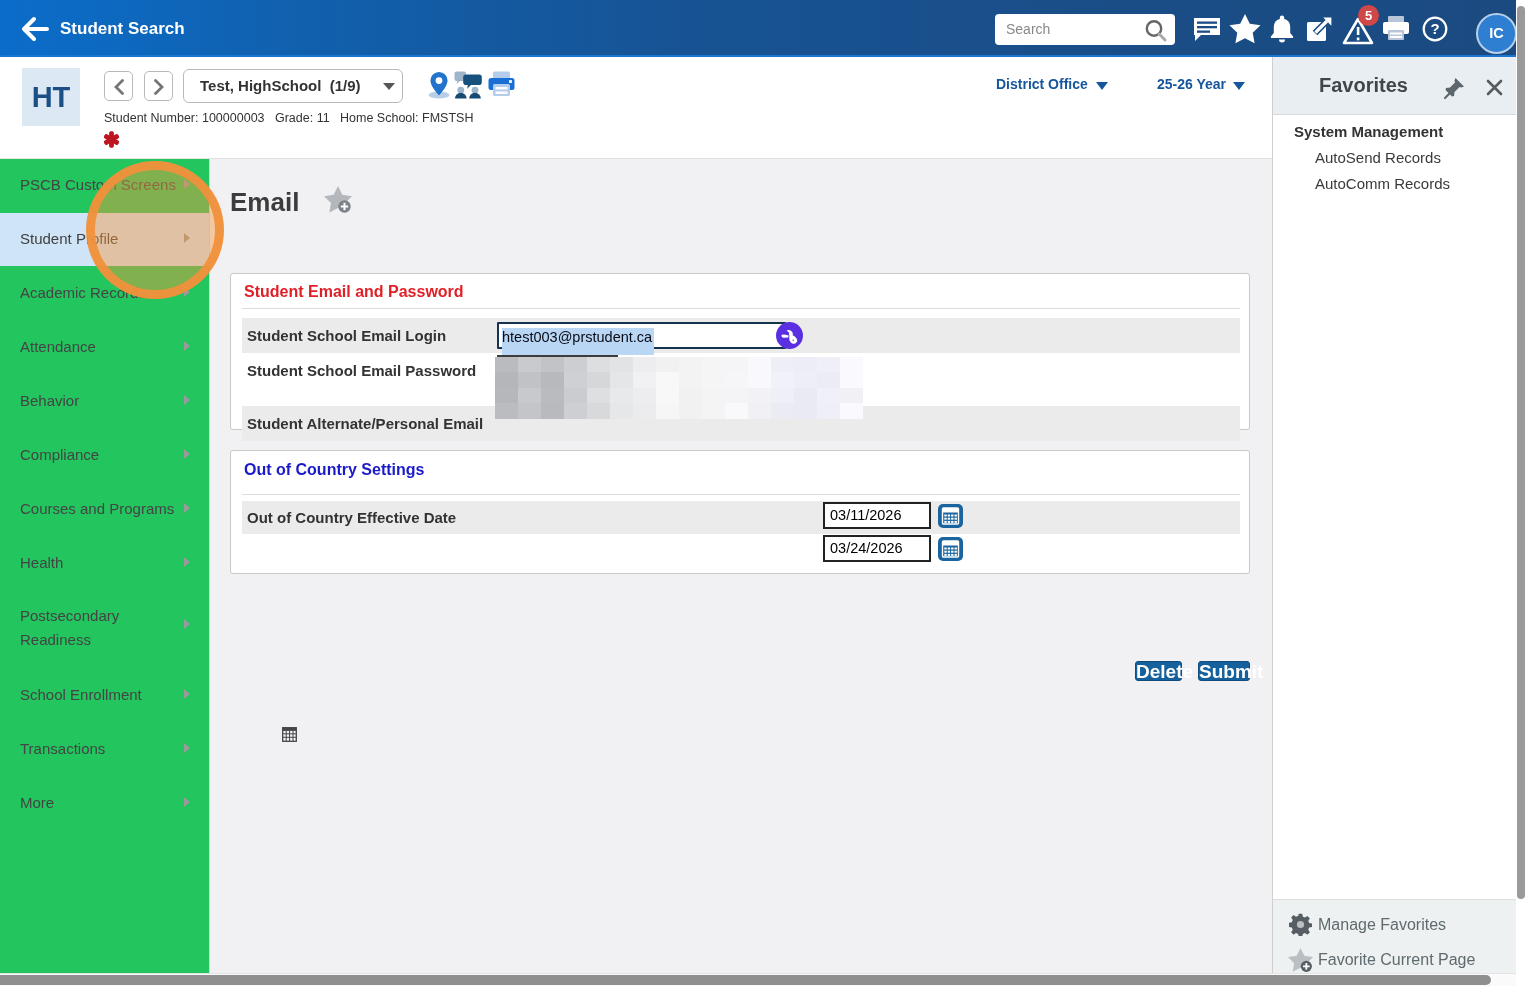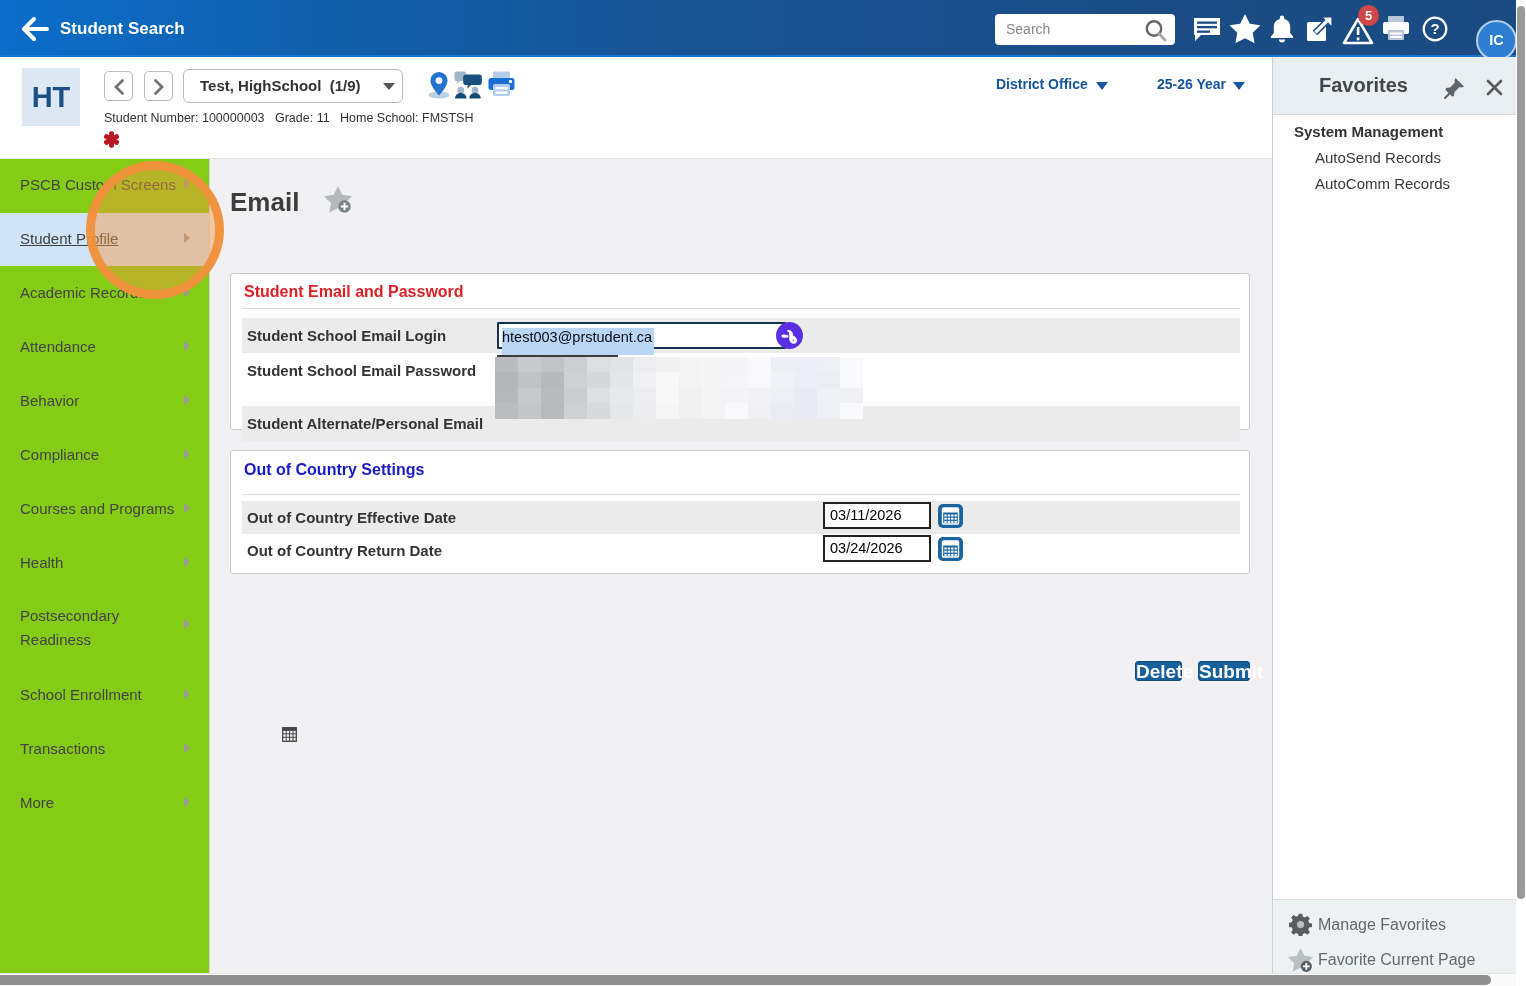--- a/index.html
+++ b/index.html
@@ -19,25 +19,25 @@
   #header { left:0; top:57px; width:1272px; height:101px; background:#fff; }
   #htbox { left:22px; top:11px; width:58px; height:58px; background:#dde8f5; color:#1b4f86; font-weight:bold; font-size:29px; text-align:center; line-height:58px; }
   .chevbtn { top:14px; width:29px; height:30px; background:#fff; border:1px solid #b9b9b9; border-radius:5px; color:#777; font-size:19px; font-weight:bold; text-align:center; line-height:28px; }
   #dropdown { left:183px; top:12px; width:220px; height:34px; background:#fff; border:1px solid #b9b9b9; border-radius:6px; }
   #ddtext { left:200px; top:20px; font-size:15px; font-weight:bold; color:#333; }
   #infoline { left:104px; top:54px; font-size:12.5px; color:#333; }
   #distoffice { left:996px; top:19px; font-size:14px; font-weight:bold; color:#15569c; }
   #yearsel { left:1157px; top:19px; font-size:14px; font-weight:bold; color:#15569c; }
 
   
-  #sidebar { left:0; top:158px; width:210px; height:828px; background:#84cc16; border-right:1px solid #d5d5d5; border-top:1px solid #e8e8e8; }
+  #sidebar { left:0; top:158px; width:210px; height:828px; background:#22c55e; border-right:1px solid #d5d5d5; border-top:1px solid #e8e8e8; }
   .mi { position:absolute; left:0; width:209px; }
   .mi .t { position:absolute; left:20px; font-size:15px; color:#444; }
   .mi .ar { position:absolute; left:184px; width:0; height:0; border-left:6px solid #9a9a9a; border-top:5px solid transparent; border-bottom:5px solid transparent; }
-  #sptext { text-decoration:underline; color:#3f3f3f; }
+  #sptext { color:#3f3f3f; }
   #sprow { left:0; top:54px; width:209px; height:53px; background:#cfe4f7; }
 
   
   #content { left:210px; top:158px; width:1062px; height:828px; background:#f1f1f4; border-top:1px solid #e0e0e0; }
   #emailh { left:230px; top:187px; font-size:26px; font-weight:bold; color:#3c3c3c; }
   .panel { position:absolute; left:230px; width:1020px; background:#fff; border:1px solid #c9c9c9; border-radius:3px;padding-left:6px; }
   .ptitle { position:absolute; left:13px; font-size:16px; font-weight:bold; }
   .phr { position:absolute; left:11px; width:998px; height:1px; background:#dcdcdc; }
   .prow { position:absolute; left:11px; width:998px; }
   .grayrow { background:#ebebeb; }
@@ -121,21 +121,21 @@
     <rect x="6" y="14" width="16" height="10" rx="1" fill="#b9c6da"></rect>
     <rect x="8" y="16.5" width="12" height="2" fill="#fff"></rect>
     <rect x="8" y="20" width="12" height="2" fill="#fff"></rect>
   </svg>
 
   <svg class="abs" style="left:1422px; top:16px;" width="26" height="26" viewBox="0 0 26 26">
     <circle cx="13" cy="13" r="11.3" fill="none" stroke="#fff" stroke-width="2.2"></circle>
     <text x="13" y="18.3" font-size="15" font-weight="bold" fill="#fff" text-anchor="middle" font-family="Liberation Sans, sans-serif">?</text>
   </svg>
 
-  <div class="abs" style="left:1476px; top:20px; width:41px; height:41px; border-radius:50%; background:#2e7fd2; border:2.5px solid #b7d0ea; color:#fff; font-size:14.5px; font-weight:bold; text-align:center; line-height:36px;">IC</div>
+  <div class="abs" style="left:1476px; top:13px; width:41px; height:41px; border-radius:50%; background:#2e7fd2; border:2.5px solid #b7d0ea; color:#fff; font-size:14.5px; font-weight:bold; text-align:center; line-height:36px;">IC</div>
 
   <div class="abs" id="header">
     <div class="abs" id="htbox">HT</div>
     <div class="abs chevbtn" style="left:104px;"><svg width="12" height="16" viewBox="0 0 12 16" style="margin-top:7px;">
           <path d="M9.5 1.5 L3 8 L9.5 14.5" stroke="#757575" stroke-width="2.8" fill="none" stroke-linecap="round"></path>
         </svg></div>
     <div class="abs chevbtn" style="left:144px;"><svg width="12" height="16" viewBox="0 0 12 16" style="margin-top:7px;">
           <path d="M2.5 1.5 L9 8 L2.5 14.5" stroke="#757575" stroke-width="2.8" fill="none" stroke-linecap="round"></path>
         </svg></div>
     <div class="abs" id="dropdown"></div>
@@ -283,23 +283,20 @@
         <rect x="345" y="31" width="23" height="15" fill="#f0f0f5"></rect>
         <rect x="345" y="46" width="23" height="16" fill="#f9f9fe"></rect>
       </svg></div>
 
   <div class="panel" id="box2">
     <div class="ptitle" style="top:10px; color:#1a1ac9;">Out of Country Settings</div>
     <div class="phr" style="top:43px;"></div>
     <div class="prow grayrow" style="top:50px; height:33px;">
         <span class="plabel" style="top:8px;">Out of Country Effective Date</span>
       </div>
-    <div class="prow" style="top:83px; height:33px;">
-        <span class="plabel" style="top:8px;">Out of Country Return Date</span>
-      </div>
   </div>
 
   <div class="abs dateinput" style="left:823px; top:502px;">03/11/2026</div>
   <div class="abs datebtn" style="left:938px; top:504px;">
       <svg width="25" height="24" viewBox="0 0 25 24" style="position:absolute;left:0;top:0;">
       <rect x="4.5" y="4" width="16" height="16" rx="1" fill="none" stroke="#fff" stroke-width="1.4"></rect>
       <rect x="4.5" y="4" width="16" height="4.5" fill="#fff"></rect>
       <g fill="#fff">
         <rect x="6.3" y="10.5" width="2.4" height="2"></rect>
           <rect x="9.7" y="10.5" width="2.4" height="2"></rect>

